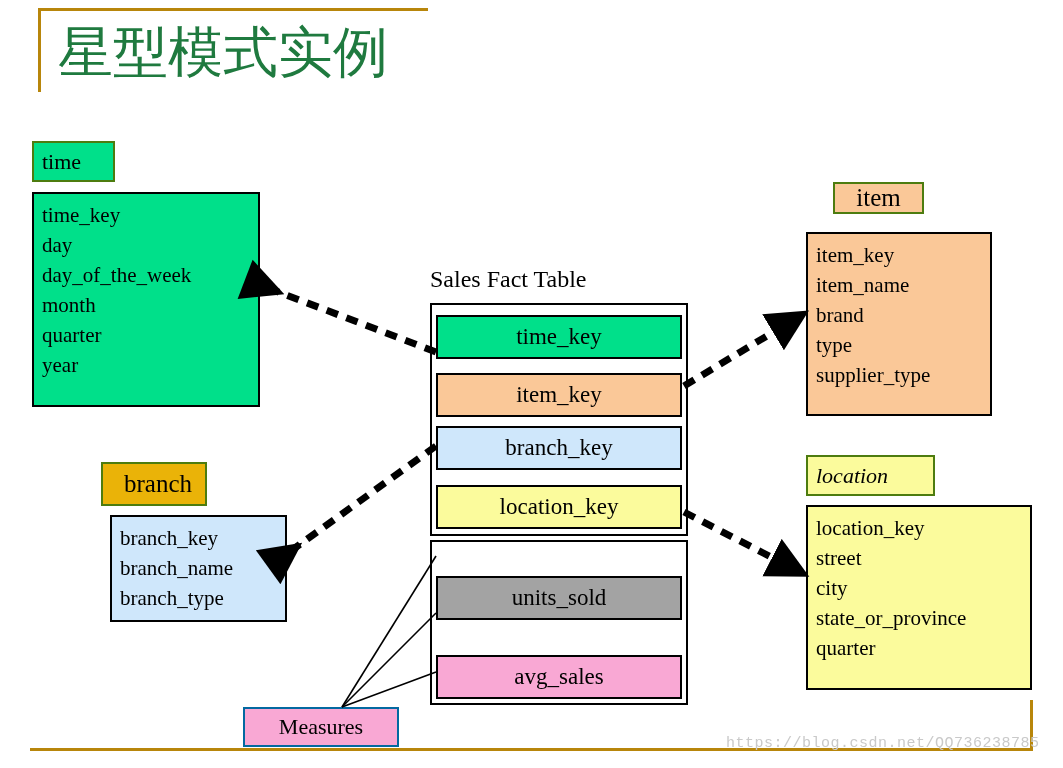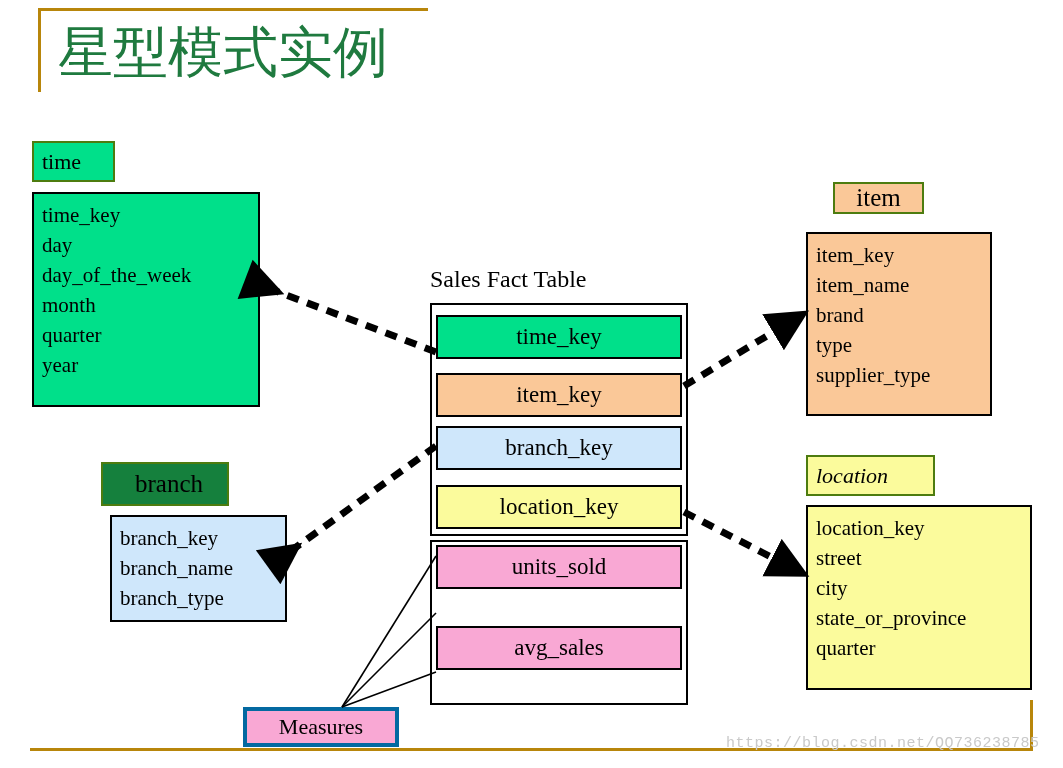--- a/index.html
+++ b/index.html
@@ -119,21 +119,21 @@
     font-size: 23px;
     color: #000000;
   }
   
   #measures-box {
     position: absolute;
     left: 243px;
     top: 707px;
     width: 156px;
     height: 40px;
-    border: 4px solid #0369a1;
+    border: 2px solid #0369a1;
     box-sizing: border-box;
     background: #f9a8d4;
     display: flex;
     align-items: center;
     justify-content: center;
     font-size: 22px;
     color: #000000;
   }
   
   #watermark {
@@ -181,21 +181,21 @@
     <div class="entity-body" style="left:806px; top:232px; width:186px; height:184px; background:#fac898;">
       <div>item_key</div>
       <div>item_name</div>
       <div>brand</div>
       <div>type</div>
       <div>supplier_type</div>
     </div>
   </div>
 
   <div class="entity">
-    <div class="entity-header" style="left:101px; top:462px; width:128px; height:44px; background:#15803d; justify-content:center; padding-left:8px; font-size:25px;">branch</div>
+    <div class="entity-header" style="left:101px; top:462px; width:106px; height:44px; background:#eab308; justify-content:center; padding-left:8px; font-size:25px;">branch</div>
     <div class="entity-body" style="left:110px; top:515px; width:177px; height:107px; background:#cfe7fb;">
       <div>branch_key</div>
       <div>branch_name</div>
       <div>branch_type</div>
     </div>
   </div>
 
   <div class="entity">
     <div class="entity-header" style="left:806px; top:455px; width:129px; height:41px; background:#fbfb9c;font-style:italic;">location</div>
     <div class="entity-body" style="left:806px; top:505px; width:226px; height:185px; background:#fbfb9c;">
@@ -209,22 +209,22 @@
 
   <div id="fact-title">Sales Fact Table</div>
 
   <div class="fact-outline" style="left:430px; top:303px; width:258px; height:233px; background:#ffffff;"></div>
   <div class="fact-outline" style="left:430px; top:540px; width:258px; height:165px; background:#ffffff;"></div>
 
   <div class="fact-row" style="top:315px; background:#00e08a;">time_key</div>
   <div class="fact-row" style="top:373px; background:#fac898;">item_key</div>
   <div class="fact-row" style="top:426px; background:#cfe7fb;">branch_key</div>
   <div class="fact-row" style="top:485px; background:#fbfb9c;">location_key</div>
-  <div class="fact-row" style="top:545px; background:#f9a8d4;">units_sold</div>
-  <div class="fact-row" style="top:626px; background:#f9a8d4;">avg_sales</div>
+  <div class="fact-row" style="top:576px; background:#a3a3a3;">units_sold</div>
+  <div class="fact-row" style="top:655px; background:#f9a8d4;">avg_sales</div>
 
   <div id="measures-box">Measures</div>
 
   <svg class="overlay" viewBox="0 0 1063 768">
     <defs>
       <marker id="arrow" markerWidth="7" markerHeight="7" refX="2.5" refY="3" orient="auto">
         <path d="M6,0 L0,3 L6,6 z" fill="#000000"></path>
       </marker>
       <marker id="arrowf" markerWidth="7" markerHeight="7" refX="4.5" refY="3" orient="auto">
         <path d="M0,0 L6,3 L0,6 z" fill="#000000"></path>

